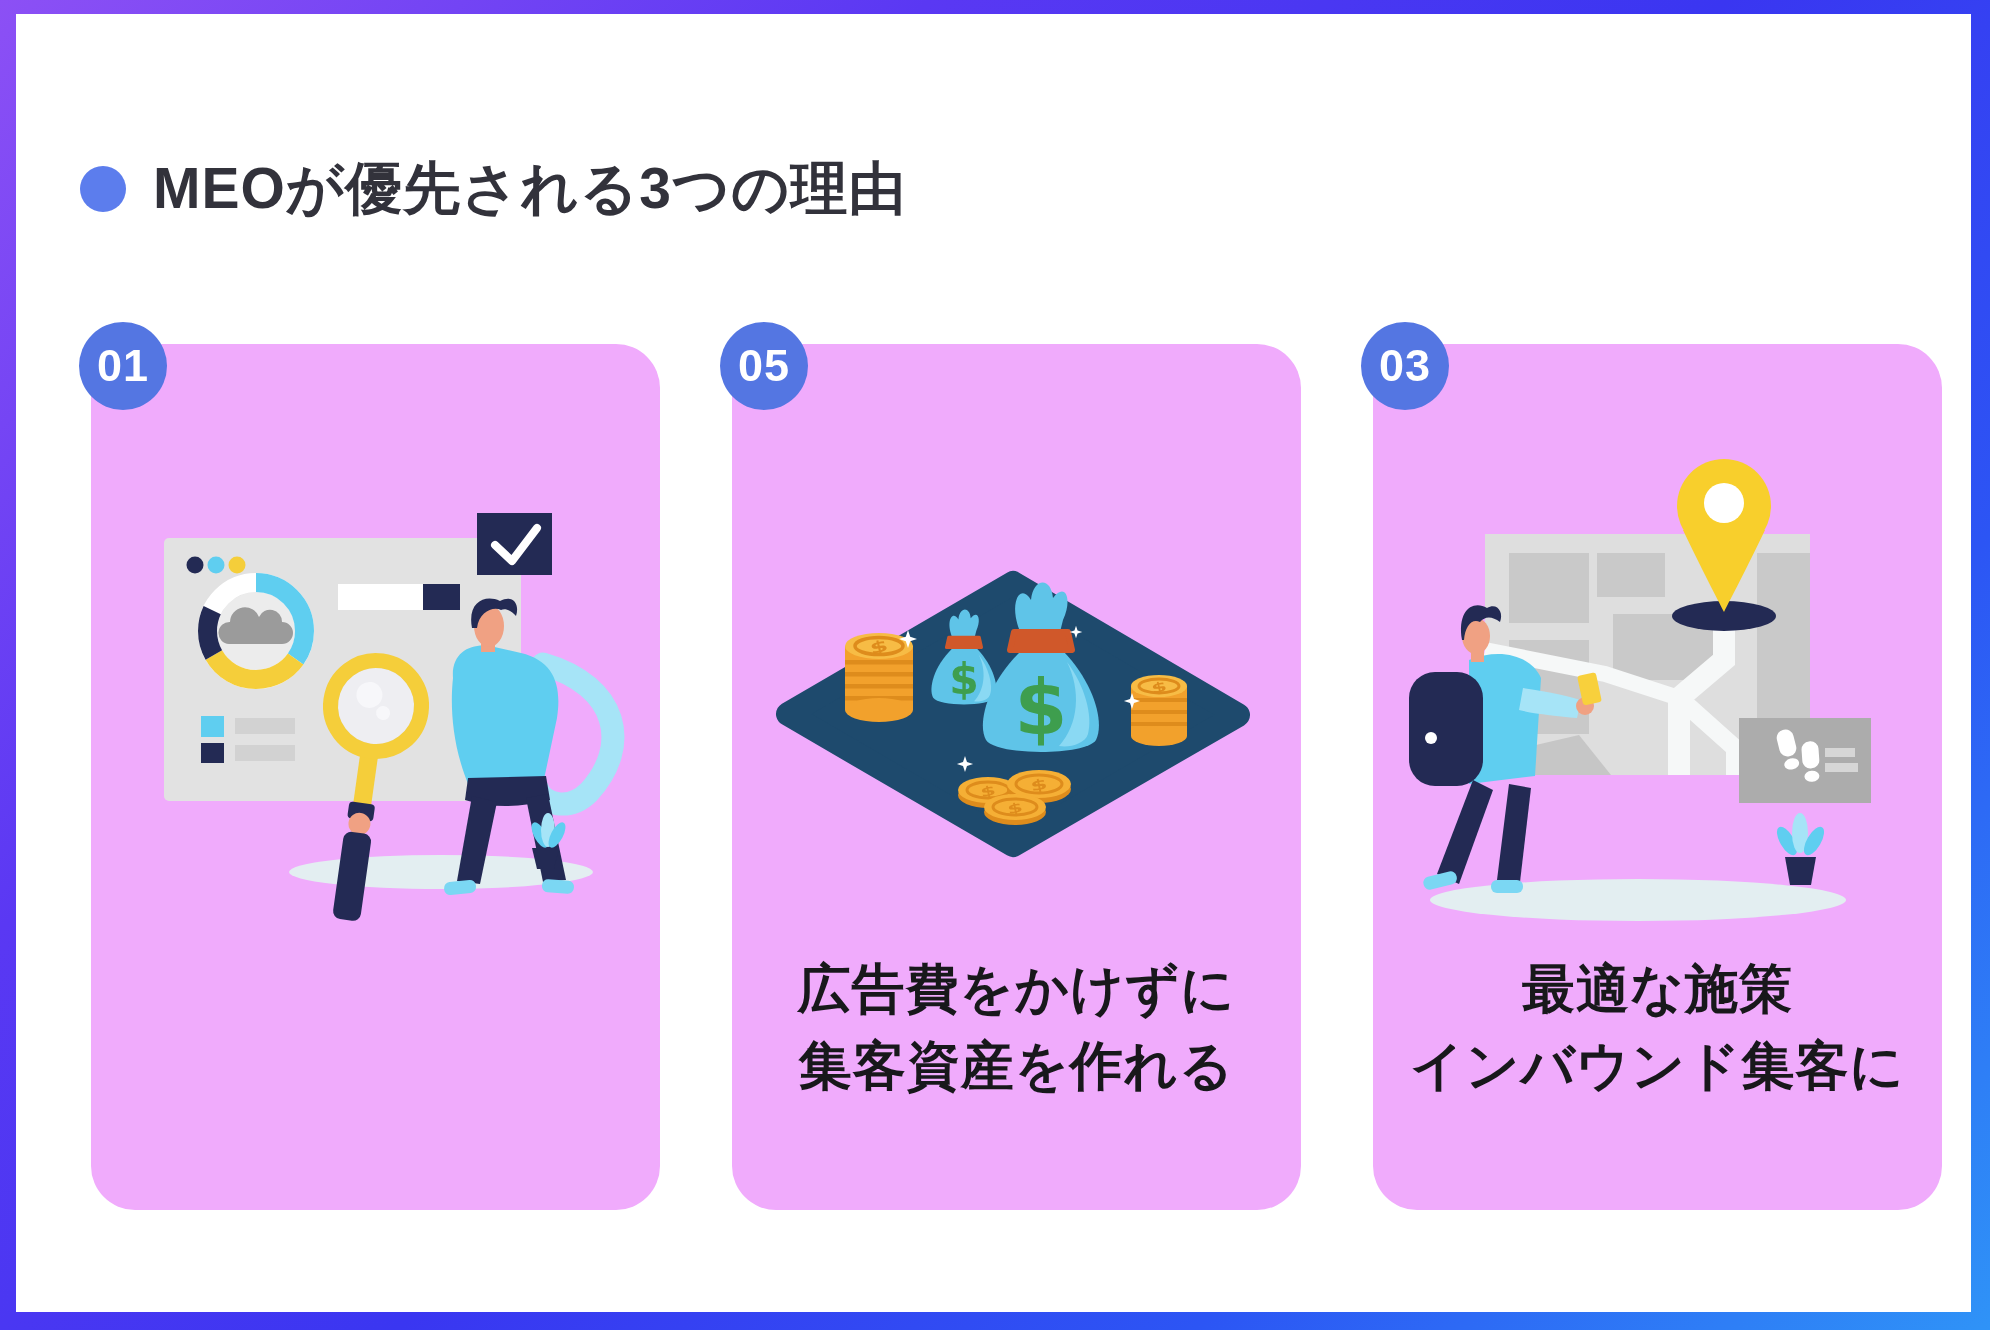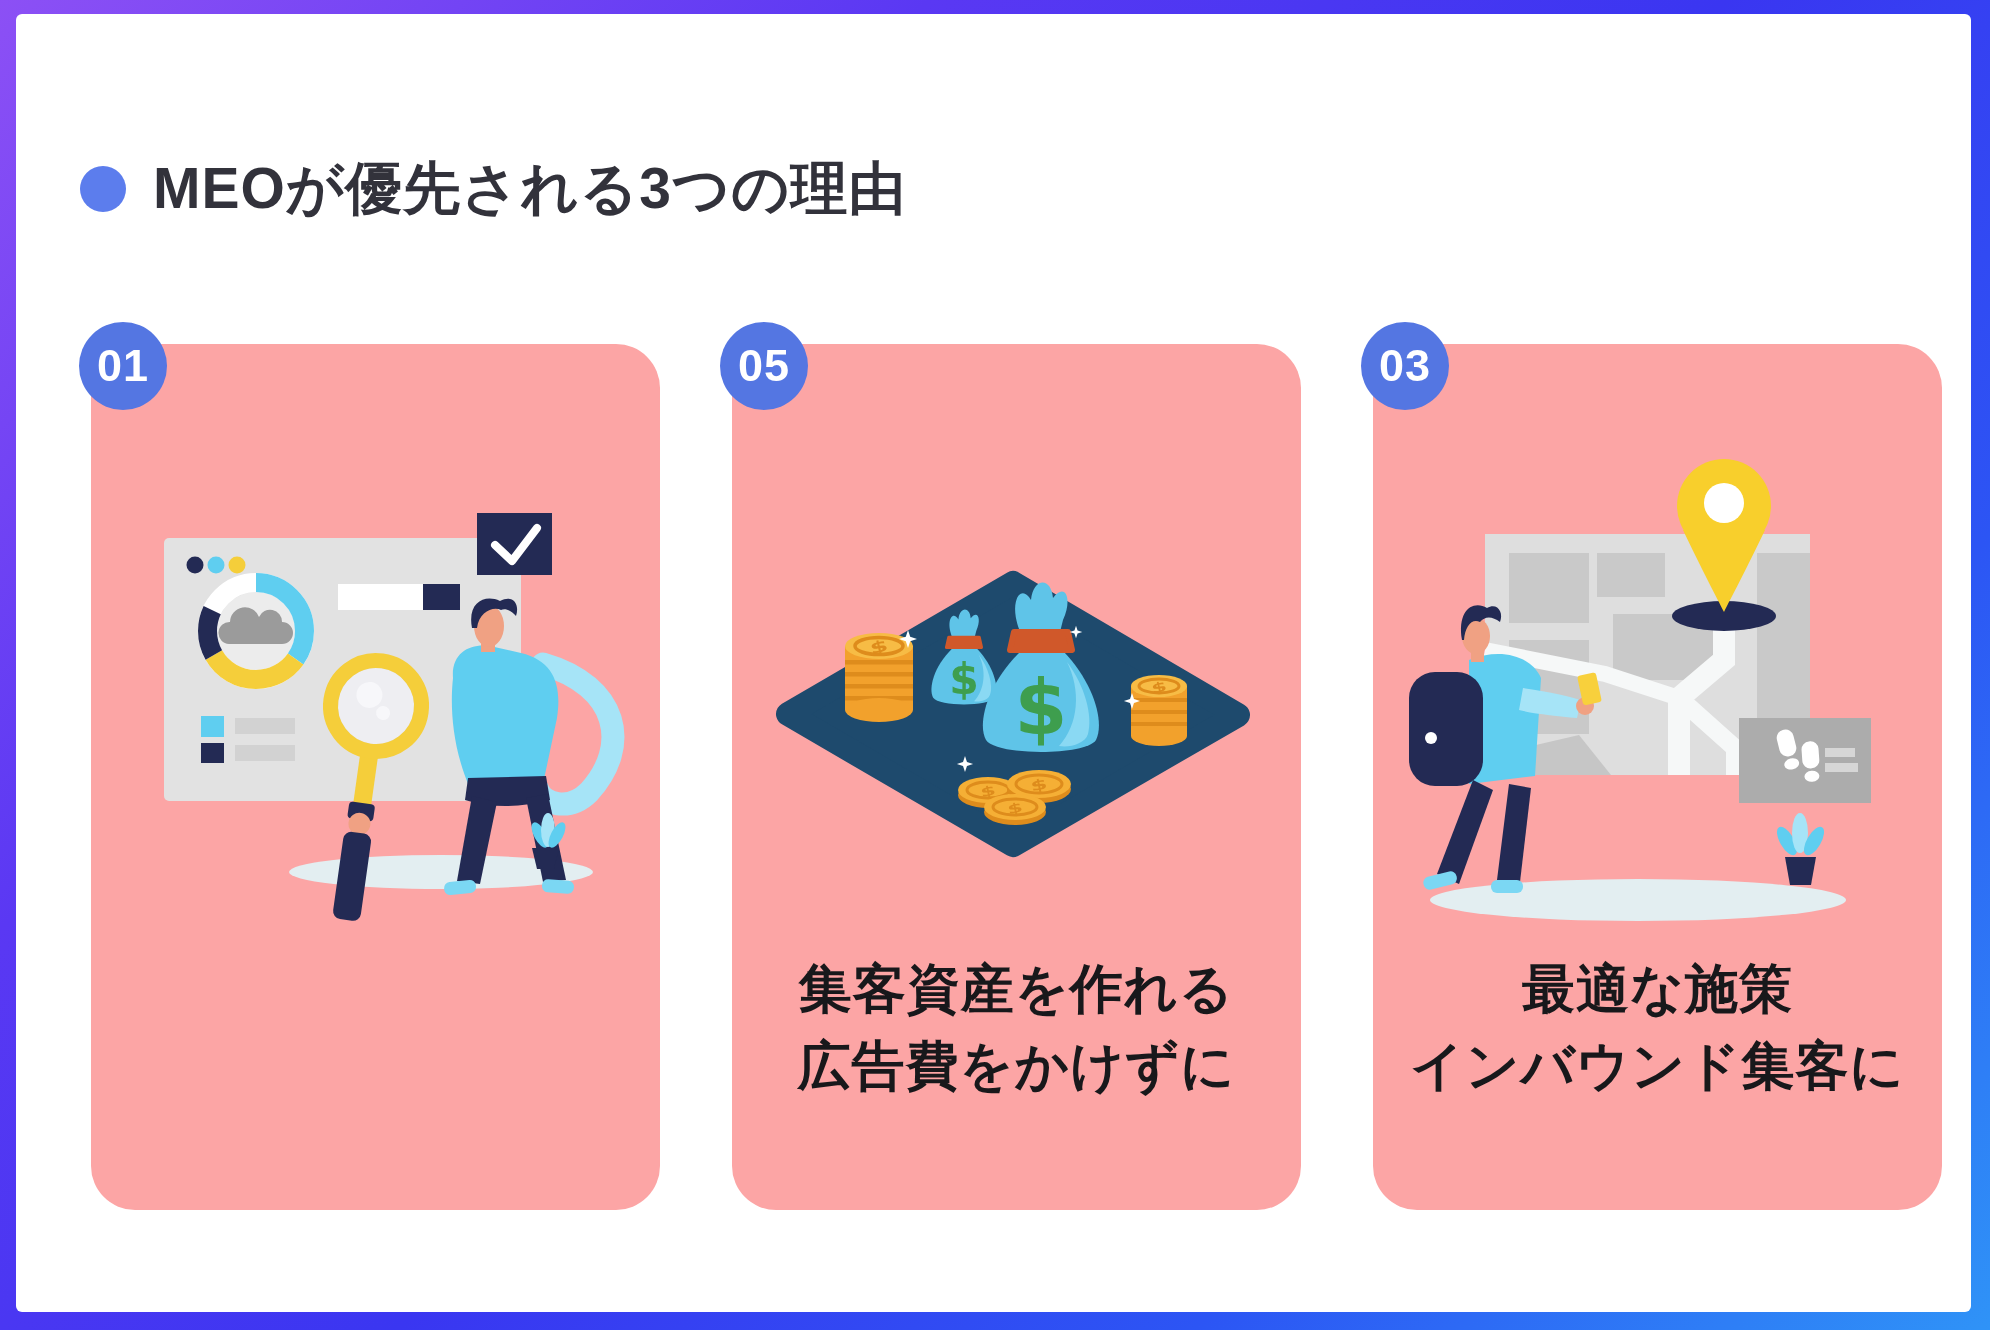--- a/index.html
+++ b/index.html
@@ -6,37 +6,37 @@
   body{
     width:1990px;height:1330px;position:relative;overflow:hidden;
     font-family:"Liberation Sans","DejaVu Sans",sans-serif;
   }
   .frame{
     position:absolute;inset:0;box-sizing:border-box;
     padding:14px 19px 18px 16px;
     background:linear-gradient(135deg,#8C50F5 0%,#5A38F3 28%,#3A36F1 52%,#2C55F4 76%,#2F93F7 100%);
   }
   .canvas{
-    width:100%;height:100%;background:#FFFFFF;border-radius:6px;
+    width:100%;height:100%;background:#FFFFFF;border-radius:0;
     position:relative;overflow:hidden;
   }
   .title-row{
     position:absolute;left:64px;top:146px;
     display:flex;align-items:center;gap:27px;
   }
   .bullet{width:46px;height:46px;border-radius:50%;background:#5C7DED;flex:0 0 auto;}
   h1.title{
     margin:0;font-size:57px;font-weight:800;color:#32323B;letter-spacing:1px;line-height:1;
   }
   .cards{
     position:absolute;left:75px;top:330px;width:1851px;
     display:flex;gap:72px;
   }
   .card{
-    width:569px;height:866px;background:#fca5a5;border-radius:44px;
+    width:569px;height:866px;background:#f0abfc;border-radius:44px;
     position:relative;flex:0 0 auto;
   }
   .badge{
     position:absolute;left:-12px;top:-22px;width:88px;height:88px;border-radius:50%;
     background:#5476E2;color:#FFFFFF;font-size:45px;font-weight:700;letter-spacing:1px;
     display:flex;align-items:center;justify-content:center;z-index:2;
   }
   .illus{position:absolute;left:0;top:0;width:569px;height:580px;}
   .caption{
     position:absolute;left:0;right:0;top:606px;text-align:center;
@@ -172,22 +172,22 @@
             <text class="dollar" font-size="22" text-anchor="middle" fill="#DE8C1C" transform="translate(283,464) rotate(-12) scale(1,0.6)" y="8">$</text>
           </g>
           <g>
             <use href="#spark" transform="translate(176,295)"></use>
             <use href="#spark" transform="translate(400,357) scale(0.9)"></use>
             <use href="#spark" transform="translate(233,420) scale(0.9)"></use>
             <use href="#spark" transform="translate(344,288) scale(0.7)"></use>
           </g>
         </svg>
         <div class="caption">
+          <div>広告費をかけずに</div>
           <div>集客資産を作れる</div>
-          <div>広告費をかけずに</div>
         </div>
       </div>
 
       <div class="card">
         <div class="badge">03</div>
         <svg class="illus" viewBox="0 0 569 580">
           <ellipse cx="265" cy="556" rx="208" ry="21" fill="#E3EEF1"></ellipse>
           <g>
             <rect x="112" y="190" width="325" height="241" fill="#DEDEDE"></rect>
             <path d="M 150,431 L 238,431 L 206,391 L 150,404 Z" fill="#C6C6C6"></path>

